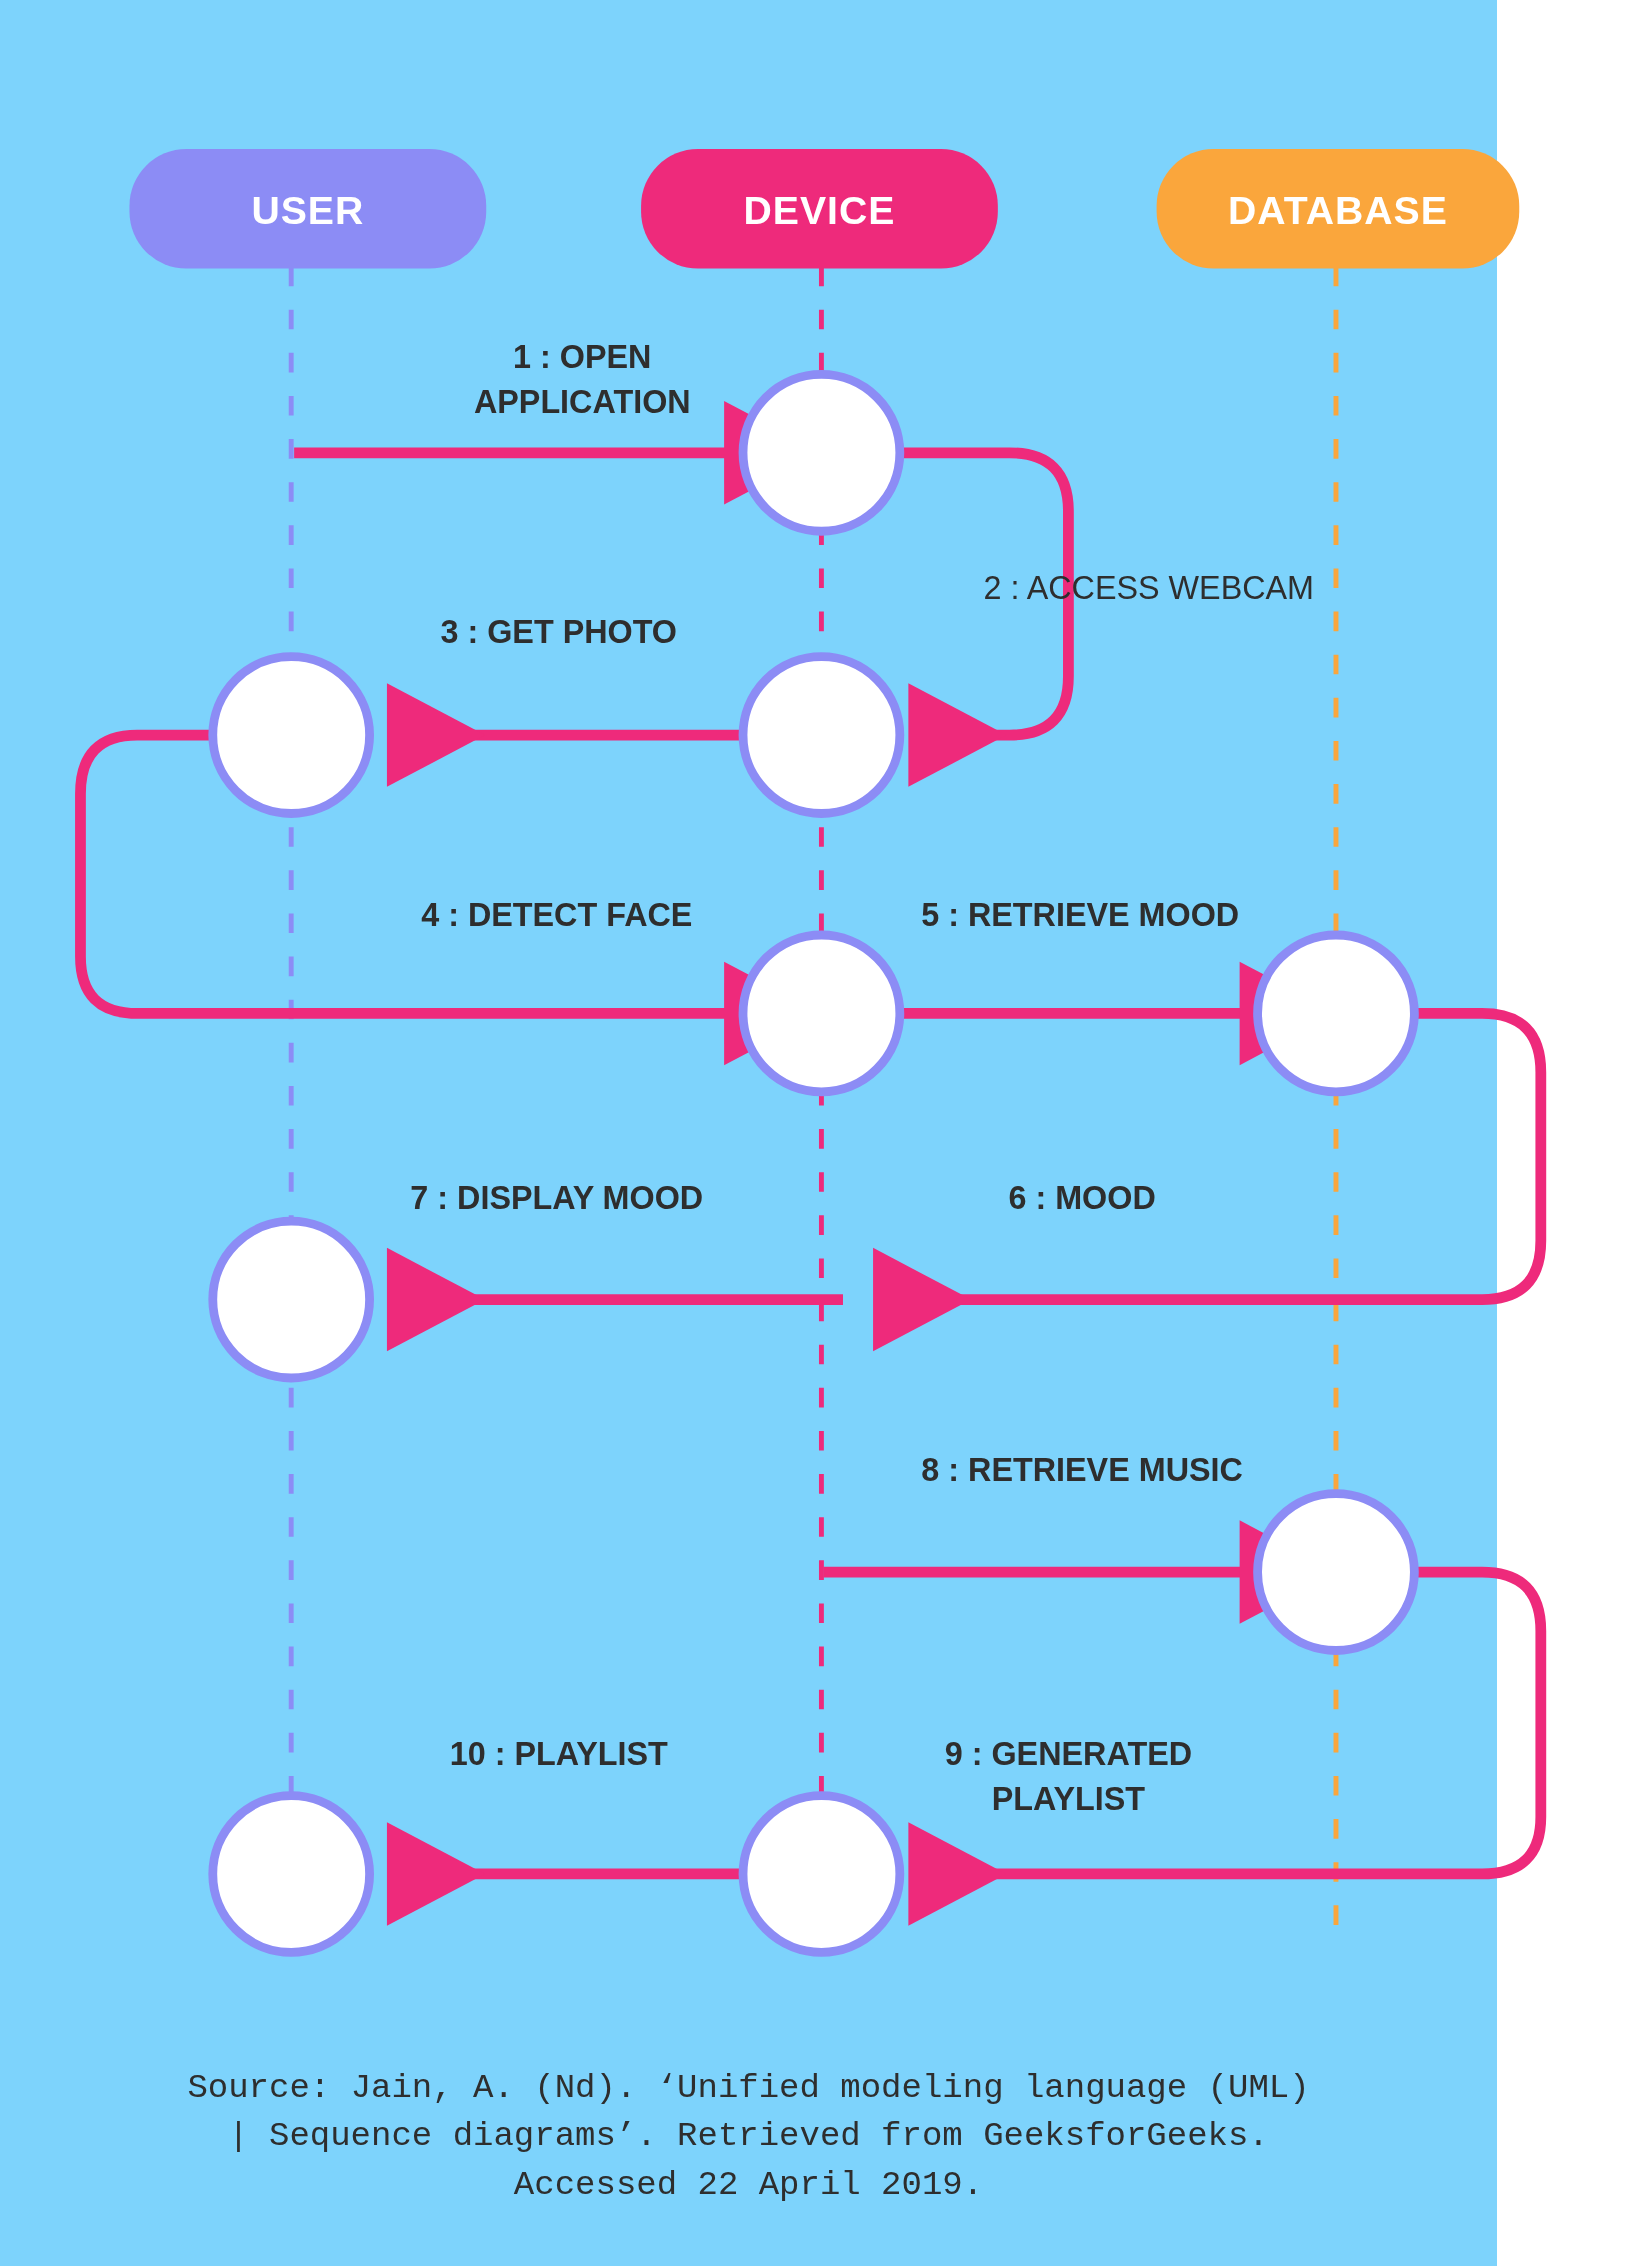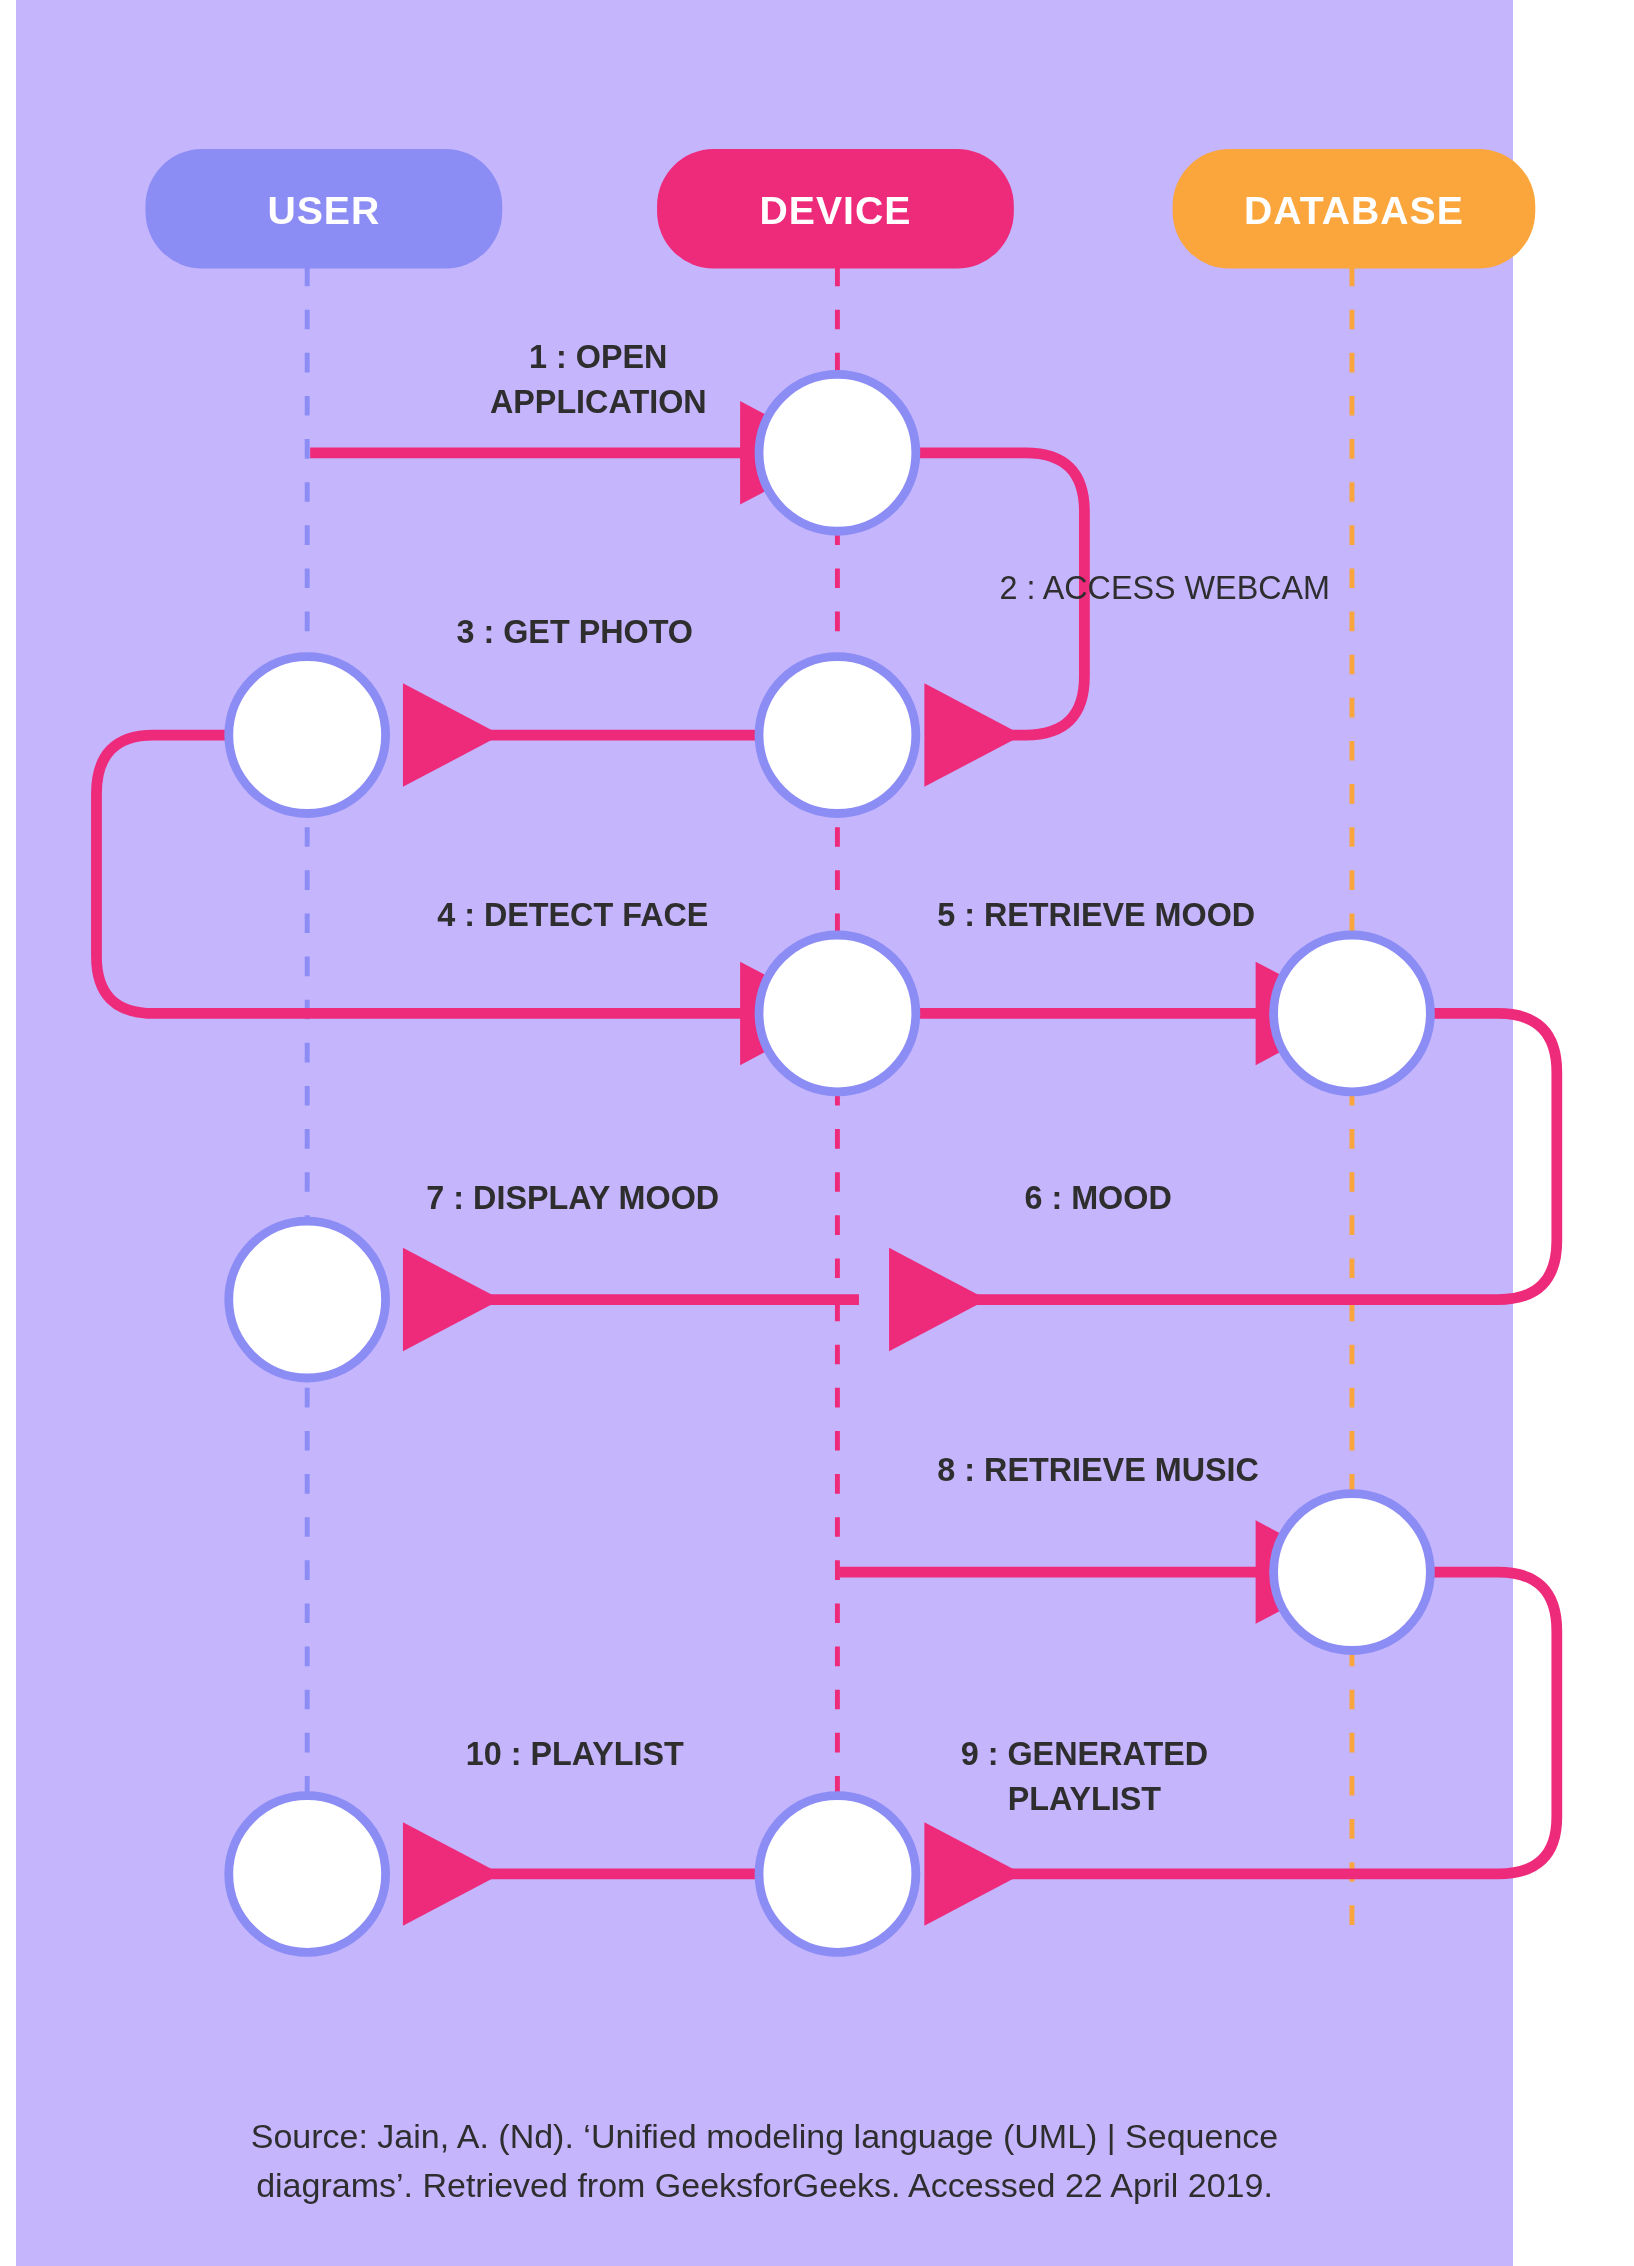--- a/index.html
+++ b/index.html
@@ -11,22 +11,21 @@
   body {
     width: 1635px;
     height: 2266px;
     overflow: hidden;
     font-family: "Liberation Sans", sans-serif;
   }
   #page {
     position: relative;
     width: 1497px;
     height: 2266px;
-    background: #c4b5fd;
-    margin-left: 16px;
+    background: #7dd3fc;
   }
   #diagram {
     position: absolute;
     top: 0;
     left: 0;
     width: 1635px;
     height: 2266px;
     display: block;
   }
   .actor-label {
@@ -51,21 +50,21 @@
     font-size: 33px;
     fill: #2e2e2e;
     dominant-baseline: central;
   }
   .caption {
     position: absolute;
     left: 0;
     right: 0;
     bottom: 57px;
     text-align: center;
-    font-family: Liberation Sans, sans-serif;
+    font-family: Liberation Mono, monospace;
     font-size: 34px;
     line-height: 1.42;
     color: #2e2e2e;
     padding: 0 176px;
     box-sizing: border-box;
   }
 </style>
 </head>
 <body>
 

